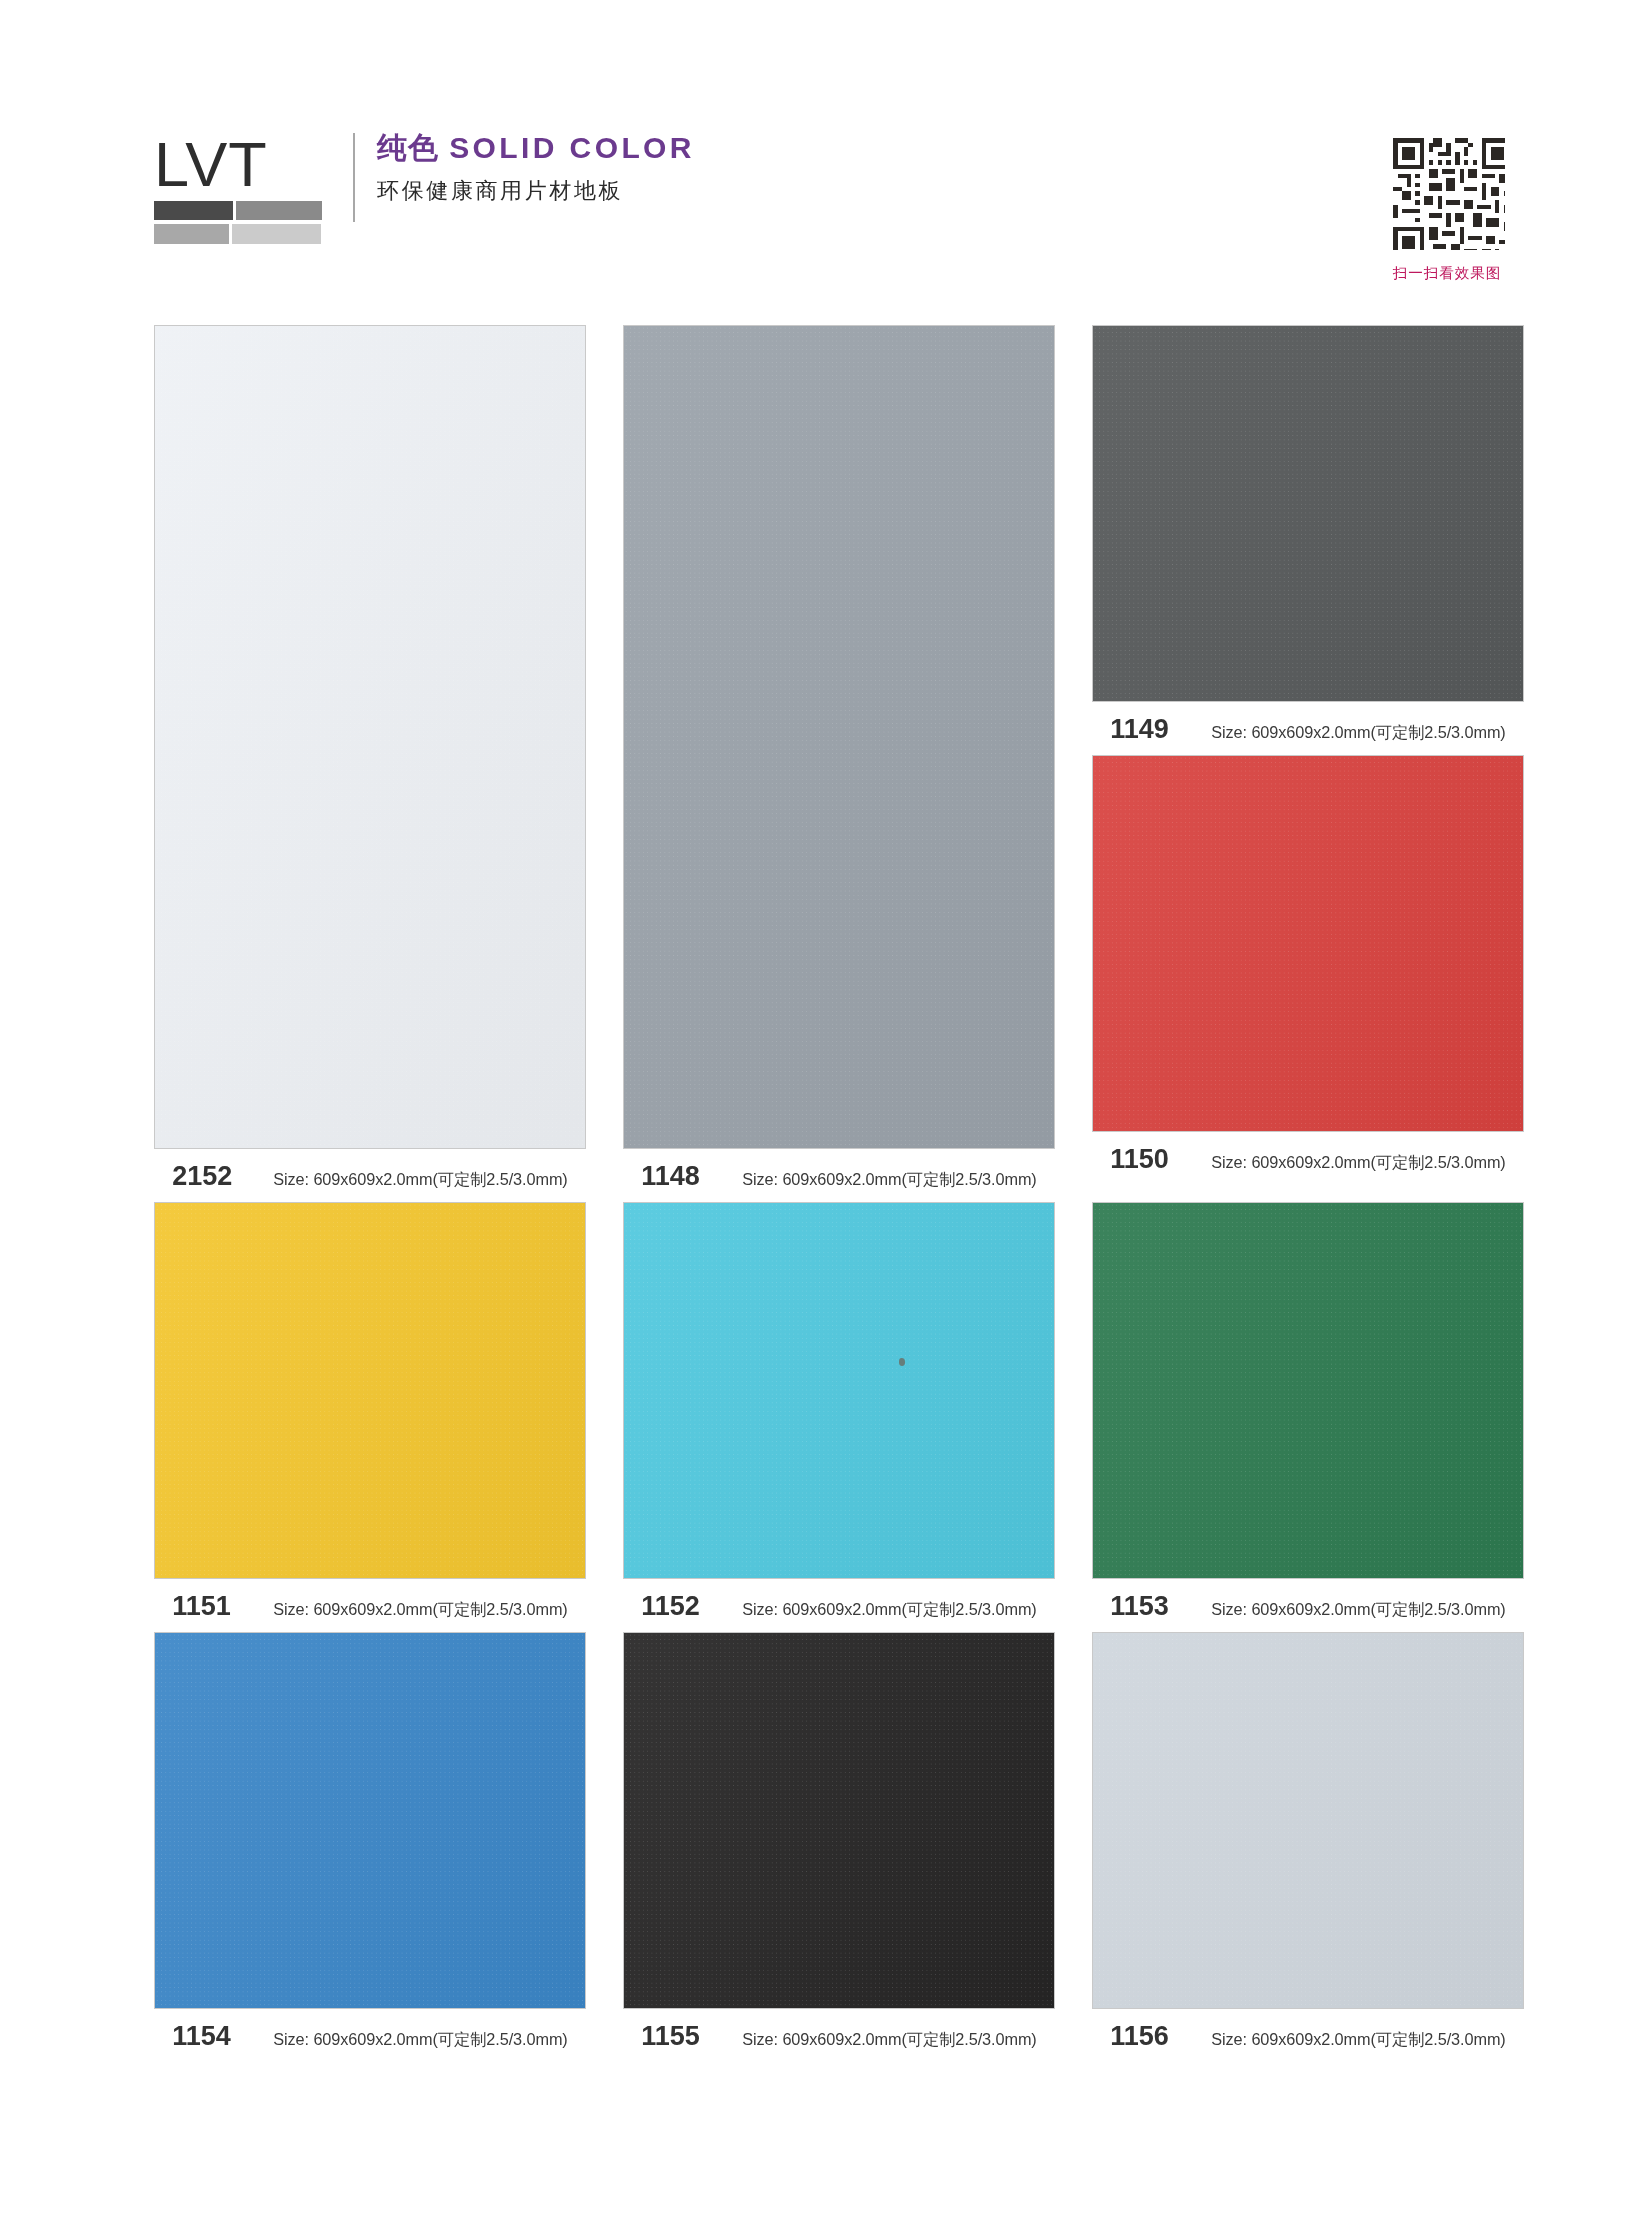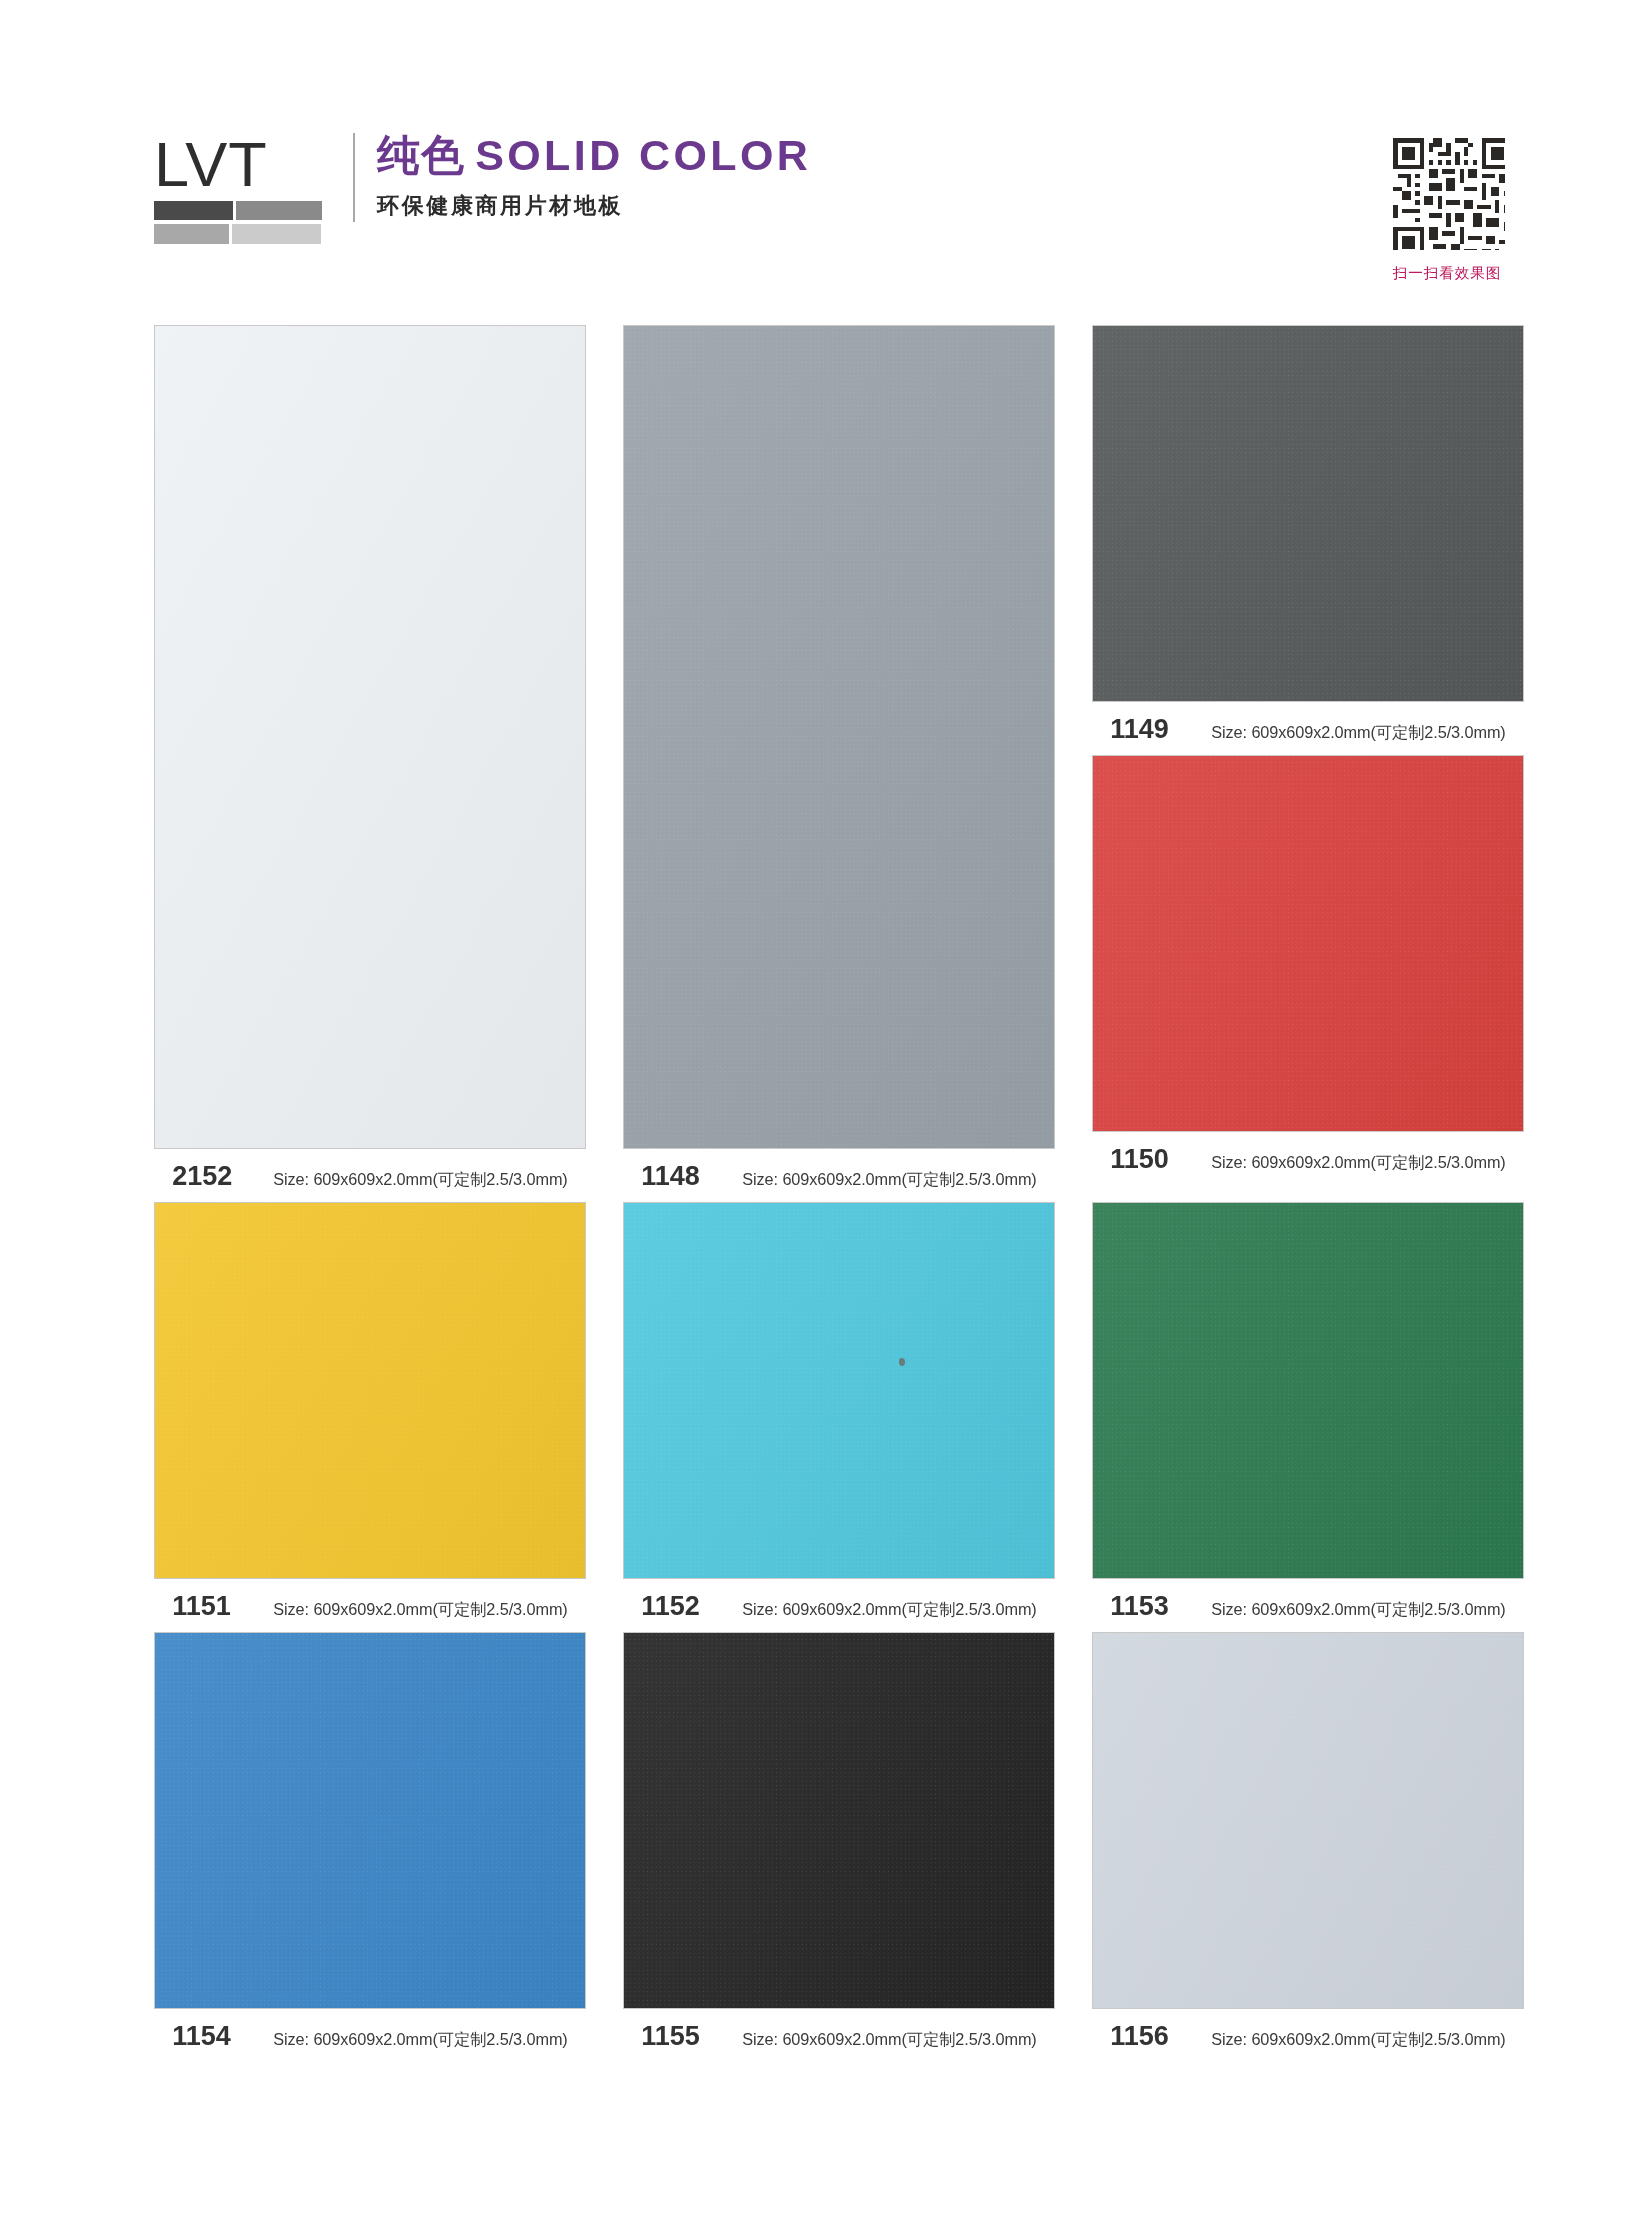--- a/index.html
+++ b/index.html
@@ -71,35 +71,34 @@
 
   .header-divider {
     width: 1.7px;
     height: 89px;
     background: #a8a8a8;
     margin: 5.1px 22px 0 15.4px;
   }
 
   .title-block { padding-top: 3.4px; flex: 1; }
   .title-main {
-    font-size: 43px;
+    font-size: 30px;
     font-weight: bold;
     color: #6b3a8e;
     letter-spacing: 0.9px;
     white-space: nowrap;
     line-height: 1.15;
   }
   .title-main .en { letter-spacing: 3.4px; margin-left: 10.3px; }
   .title-sub {
     margin-top: 10.3px;
     font-size: 22px;
     color: #2b2b2b;
     letter-spacing: 2.6px;
     white-space: nowrap;
-    font-weight: bold;
   }
 
   .qr-block {
     width: 154px;
     text-align: center;
     padding-top: 0px;
   }
   .qr-code {
     width: 128px; height: 128px;
     margin: 0 auto;

